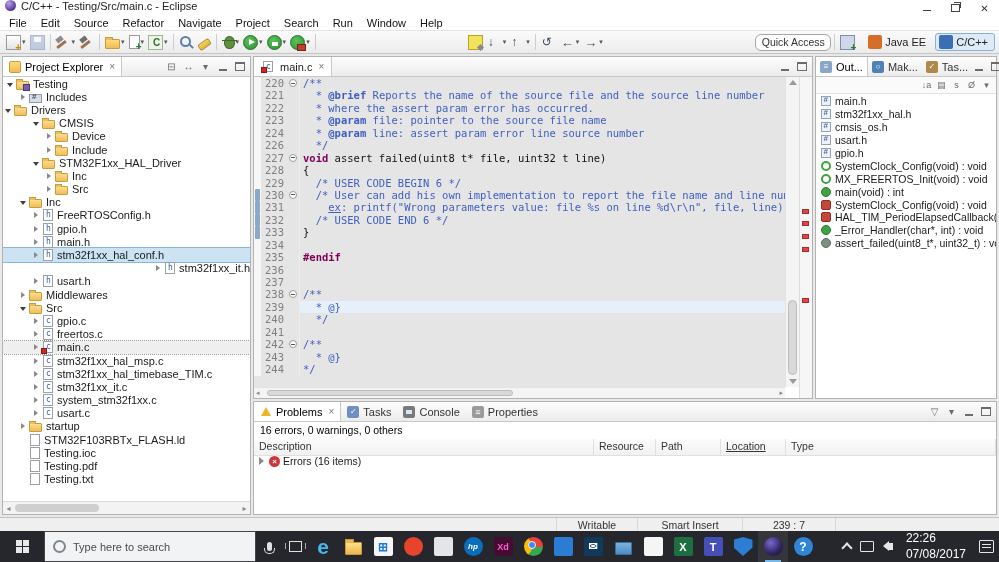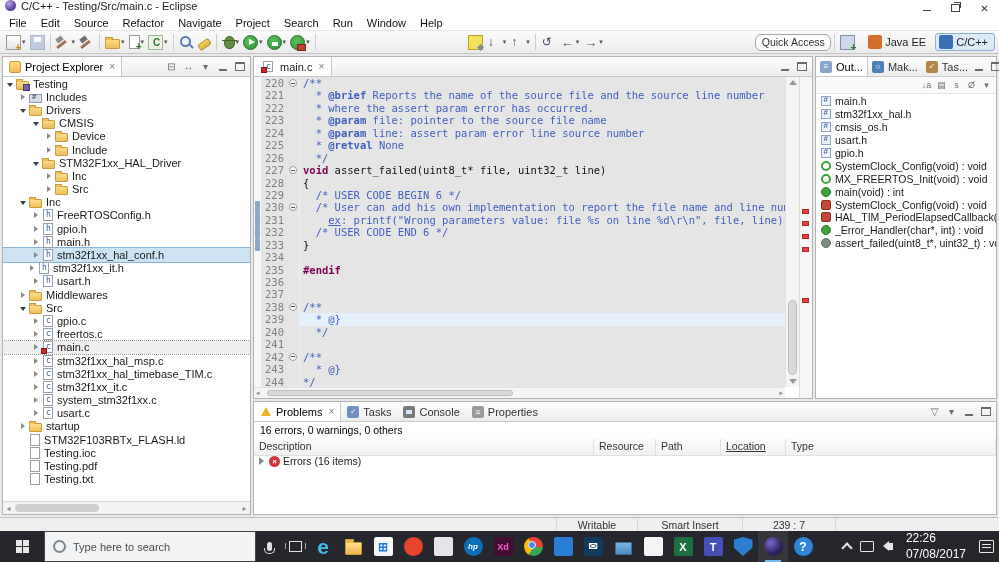--- a/index.html
+++ b/index.html
@@ -382,58 +382,58 @@
       <div class="trow" style="padding-left: 2px;">
         <span class="tw open"></span>
         <span class="fi fi-project"></span>
         <span class="tlabel">Testing</span>
       </div>
       <div class="trow" style="padding-left: 15px;">
         <span class="tw closed"></span>
         <span class="fi fi-includes"></span>
         <span class="tlabel">Includes</span>
       </div>
+      <div class="trow" style="">
+        <span class="tw open"></span>
+        <span class="fi fi-folder"></span>
+        <span class="tlabel">Drivers</span>
+      </div>
+      <div class="trow" style="padding-left: 28px;">
+        <span class="tw open"></span>
+        <span class="fi fi-folder"></span>
+        <span class="tlabel">CMSIS</span>
+      </div>
+      <div class="trow" style="padding-left: 41px;">
+        <span class="tw closed"></span>
+        <span class="fi fi-folder"></span>
+        <span class="tlabel">Device</span>
+      </div>
+      <div class="trow" style="padding-left: 41px;">
+        <span class="tw closed"></span>
+        <span class="fi fi-folder"></span>
+        <span class="tlabel">Include</span>
+      </div>
+      <div class="trow" style="padding-left: 28px;">
+        <span class="tw open"></span>
+        <span class="fi fi-folder"></span>
+        <span class="tlabel">STM32F1xx_HAL_Driver</span>
+      </div>
+      <div class="trow" style="padding-left: 41px;">
+        <span class="tw closed"></span>
+        <span class="fi fi-folder"></span>
+        <span class="tlabel">Inc</span>
+      </div>
+      <div class="trow" style="padding-left: 41px;">
+        <span class="tw closed"></span>
+        <span class="fi fi-folder"></span>
+        <span class="tlabel">Src</span>
+      </div>
       <div class="trow" style="padding-left: 15px;">
         <span class="tw open"></span>
         <span class="fi fi-folder"></span>
-        <span class="tlabel">Drivers</span>
-      </div>
-      <div class="trow" style="padding-left: 28px;">
-        <span class="tw open"></span>
-        <span class="fi fi-folder"></span>
-        <span class="tlabel">CMSIS</span>
-      </div>
-      <div class="trow" style="padding-left: 41px;">
-        <span class="tw closed"></span>
-        <span class="fi fi-folder"></span>
-        <span class="tlabel">Device</span>
-      </div>
-      <div class="trow" style="padding-left: 41px;">
-        <span class="tw closed"></span>
-        <span class="fi fi-folder"></span>
-        <span class="tlabel">Include</span>
-      </div>
-      <div class="trow" style="padding-left: 28px;">
-        <span class="tw open"></span>
-        <span class="fi fi-folder"></span>
-        <span class="tlabel">STM32F1xx_HAL_Driver</span>
-      </div>
-      <div class="trow" style="padding-left: 41px;">
-        <span class="tw closed"></span>
-        <span class="fi fi-folder"></span>
-        <span class="tlabel">Inc</span>
-      </div>
-      <div class="trow" style="padding-left: 41px;">
-        <span class="tw closed"></span>
-        <span class="fi fi-folder"></span>
-        <span class="tlabel">Src</span>
-      </div>
-      <div class="trow" style="padding-left: 15px;">
-        <span class="tw open"></span>
-        <span class="fi fi-folder"></span>
         <span class="tlabel">Inc</span>
       </div>
       <div class="trow" style="padding-left: 28px;">
         <span class="tw closed"></span>
         <span class="fi fi-hfile"></span>
         <span class="tlabel">FreeRTOSConfig.h</span>
       </div>
       <div class="trow" style="padding-left: 28px;">
         <span class="tw closed"></span>
         <span class="fi fi-hfile"></span>
@@ -442,21 +442,21 @@
       <div class="trow" style="padding-left: 28px;">
         <span class="tw closed"></span>
         <span class="fi fi-hfile"></span>
         <span class="tlabel">main.h</span>
       </div>
       <div class="trow sel" style="padding-left: 28px;">
         <span class="tw closed"></span>
         <span class="fi fi-hfile"></span>
         <span class="tlabel">stm32f1xx_hal_conf.h</span>
       </div>
-      <div class="trow" style="padding-left: 24px;">
+      <div class="trow" style="padding-left: 16px; justify-content: flex-end;">
         <span class="tw closed"></span>
         <span class="fi fi-hfile"></span>
         <span class="tlabel">stm32f1xx_it.h</span>
       </div>
       <div class="trow" style="padding-left: 28px;">
         <span class="tw closed"></span>
         <span class="fi fi-hfile"></span>
         <span class="tlabel">usart.h</span>
       </div>
       <div class="trow" style="padding-left: 15px;">
@@ -562,21 +562,20 @@
         </span>
     </div>
   </div>
   <div id="codewrap">
       <div id="codelines">
         <div class="cl"><span class="cm"></span><span class="cg">220</span><span class="cf"><b class="fold"></b></span><span class="ct"><span class="tk-cmt">/**</span></span></div>
         <div class="cl"><span class="cm"></span><span class="cg">221</span><span class="cf"></span><span class="ct"><span class="tk-cmt">  * </span><span class="tk-tag">@brief</span><span class="tk-cmt"> Reports the name of the source file and the source line number</span></span></div>
         <div class="cl"><span class="cm"></span><span class="cg">222</span><span class="cf"></span><span class="ct"><span class="tk-cmt">  * where the assert_param error has occurred.</span></span></div>
         <div class="cl"><span class="cm"></span><span class="cg">223</span><span class="cf"></span><span class="ct"><span class="tk-cmt">  * </span><span class="tk-tag">@param</span><span class="tk-cmt"> file: pointer to the source file name</span></span></div>
         <div class="cl"><span class="cm"></span><span class="cg">224</span><span class="cf"></span><span class="ct"><span class="tk-cmt">  * </span><span class="tk-tag">@param</span><span class="tk-cmt"> line: assert_param error line source number</span></span></div>
-        <div class="cl"><span class="cm"></span><span class="cg">225</span><span class="cf"></span><span class="ct"><span class="tk-cmt">  * </span><span class="tk-tag">@retval</span><span class="tk-cmt"> None</span></span></div>
         <div class="cl"><span class="cm"></span><span class="cg">226</span><span class="cf"></span><span class="ct"><span class="tk-cmt">  */</span></span></div>
         <div class="cl"><span class="cm"></span><span class="cg">227</span><span class="cf"><b class="fold"></b></span><span class="ct"><span class="tk-kw">void</span><span class="tk-pl"> assert_failed(uint8_t* file, uint32_t line)</span></span></div>
         <div class="cl"><span class="cm"></span><span class="cg">228</span><span class="cf"></span><span class="ct"><span class="tk-pl">{</span></span></div>
         <div class="cl"><span class="cm"></span><span class="cg">229</span><span class="cf"></span><span class="ct"><span class="tk-cmt">  /* USER CODE BEGIN 6 */</span></span></div>
         <div class="cl"><span class="cm"><b class="mark"></b></span><span class="cg">230</span><span class="cf"><b class="fold"></b></span><span class="ct"><span class="tk-cmt">  /* User can add his own implementation to report the file name and line number,</span></span></div>
         <div class="cl"><span class="cm"><b class="mark"></b></span><span class="cg">231</span><span class="cf"></span><span class="ct"><span class="tk-cmt">    </span><span class="tk-cmtu">ex</span><span class="tk-cmt">: printf("Wrong parameters value: file %s on line %d\r\n", file, line) */</span></span></div>
         <div class="cl"><span class="cm"><b class="mark"></b></span><span class="cg">232</span><span class="cf"></span><span class="ct"><span class="tk-cmt">  /* USER CODE END 6 */</span></span></div>
         <div class="cl"><span class="cm"><b class="mark"></b></span><span class="cg">233</span><span class="cf"></span><span class="ct"><span class="tk-pl">}</span></span></div>
         <div class="cl"><span class="cm"></span><span class="cg">234</span><span class="cf"></span><span class="ct"></span></div>
         <div class="cl"><span class="cm"></span><span class="cg">235</span><span class="cf"></span><span class="ct"><span class="tk-kw">#endif</span></span></div>

